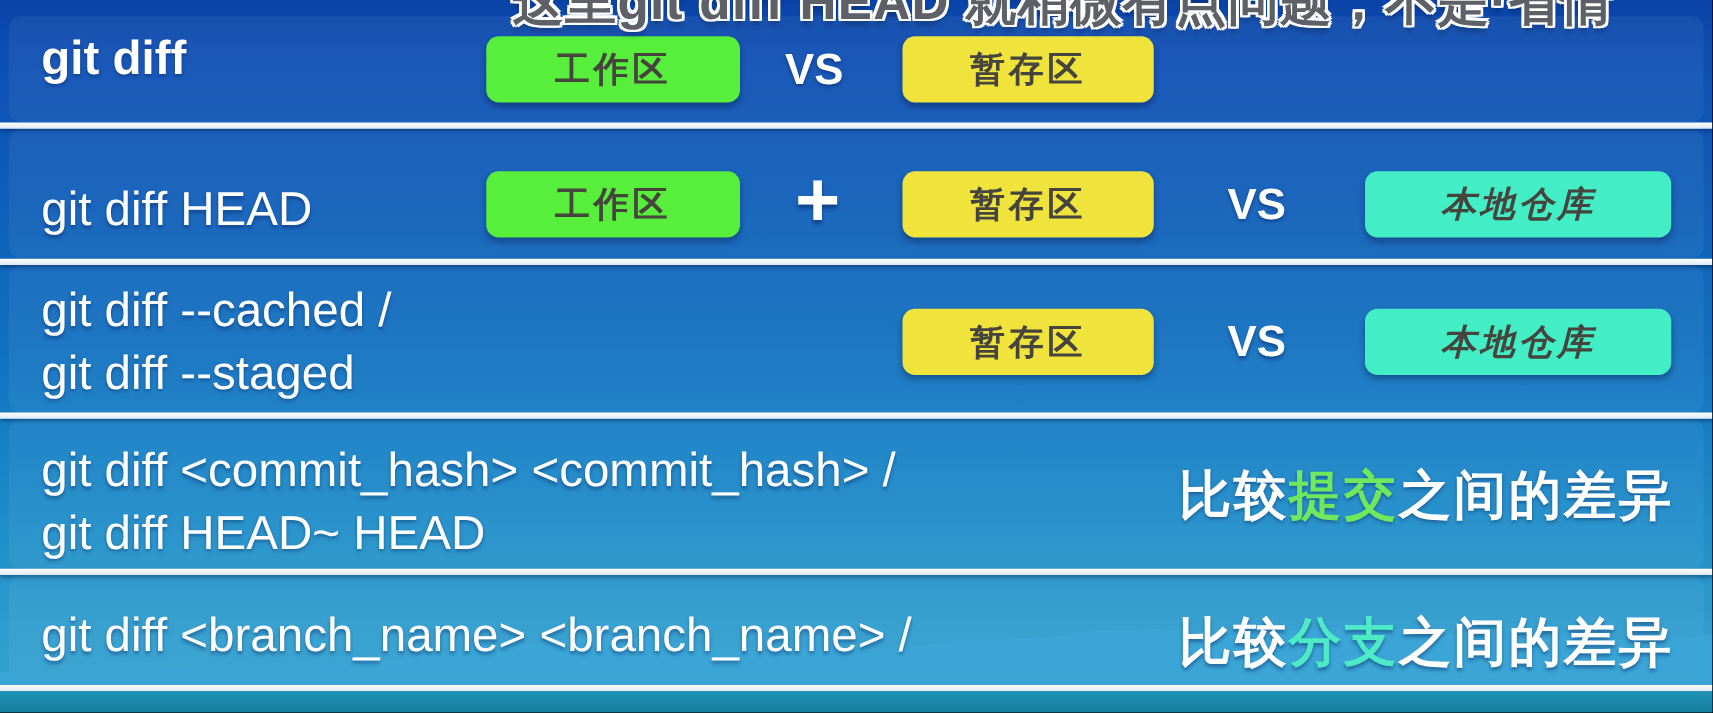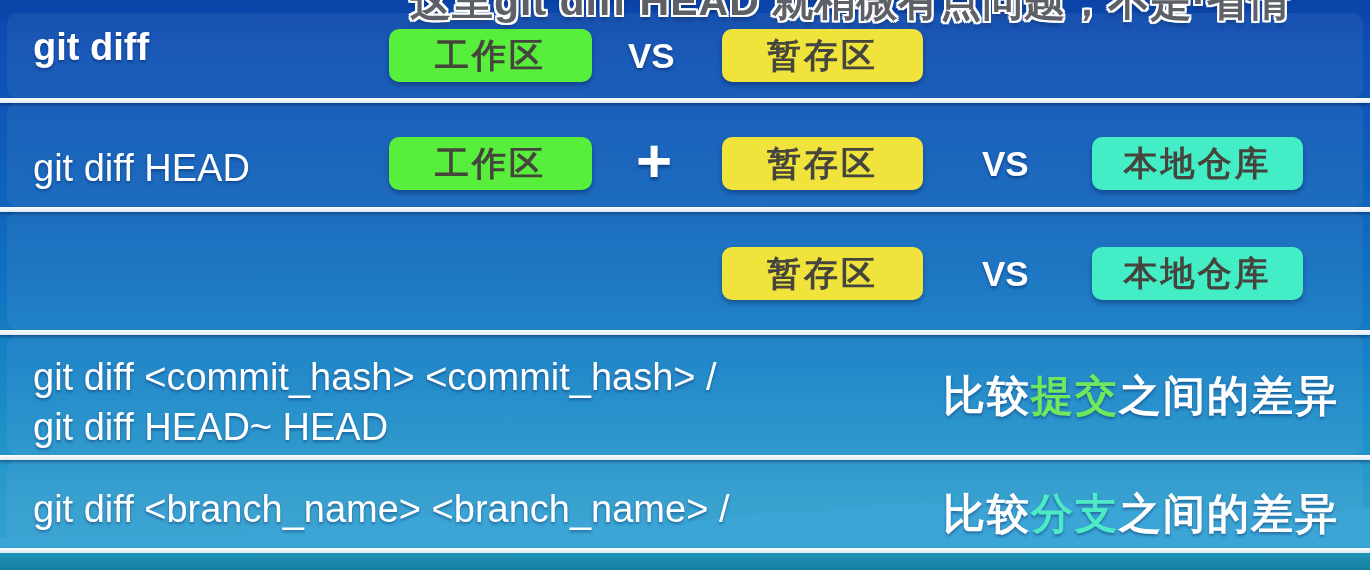--- a/index.html
+++ b/index.html
@@ -35,28 +35,28 @@
   .cmd {
     position:absolute; left:33px;
     color:#ffffff; font-size:38px; line-height:50px;
     text-shadow:0 2px 3px rgba(0,20,80,0.40);
     white-space:nowrap; z-index:3;
   }
   .zone-box {
     position:absolute; height:53px;
     display:flex; align-items:center; justify-content:center;
     border-radius:10px;
-    font-size:34px; font-weight:700; letter-spacing:3px;
+    font-size:28px; font-weight:700; letter-spacing:3px;
     color:#45453e;
     box-shadow:0 3px 5px rgba(0,10,50,0.35);
     z-index:3;
   }
   .box-green  { background:#57ef3b; width:203px; }
   .box-yellow { background:#f0e43c; width:201px; }
-  .box-teal   { background:#43eec7; width:211px; }
+  .box-teal   { background:#43eec7; width:245px;font-style:italic; }
   .vs {
     position:absolute; color:#ffffff;
     font-size:35px; font-weight:700;
     text-shadow:0 2px 3px rgba(0,20,80,0.45);
     z-index:3;
   }
   .plus {
     position:absolute; color:#ffffff;
     font-size:62px; font-weight:900; line-height:62px;
     text-shadow:0 3px 3px rgba(0,20,80,0.45);
@@ -103,20 +103,24 @@
 
   <div class="cmd" style="top:143px;">git diff HEAD</div>
   <div class="zone-box box-green" style="left:389px;top:137px;">工作区</div>
   <div class="plus" style="left:636px;top:130px;">+</div>
   <div class="zone-box box-yellow" style="left:722px;top:137px;">暂存区</div>
   <div class="vs" style="left:982px;top:144px;">VS</div>
   <div class="zone-box box-teal" style="left:1092px;top:137px;">本地仓库</div>
 
   <div class="sep" style="top:207px;"></div>
 
+  <div class="cmd" style="top:224px;">
+    <span style="display:block;">git diff --cached /</span>
+    <span style="display:block;">git diff --staged</span>
+  </div>
   <div class="zone-box box-yellow" style="left:722px;top:247px;">暂存区</div>
   <div class="vs" style="left:982px;top:254px;">VS</div>
   <div class="zone-box box-teal" style="left:1092px;top:247px;">本地仓库</div>
 
   <div class="sep" style="top:330px;"></div>
 
   <div class="cmd" style="top:352px;">
     <span style="display:block;text-align:right;">git diff &lt;commit_hash&gt; &lt;commit_hash&gt; /</span>
     <span style="display:block;">git diff HEAD~ HEAD</span>
   </div>

